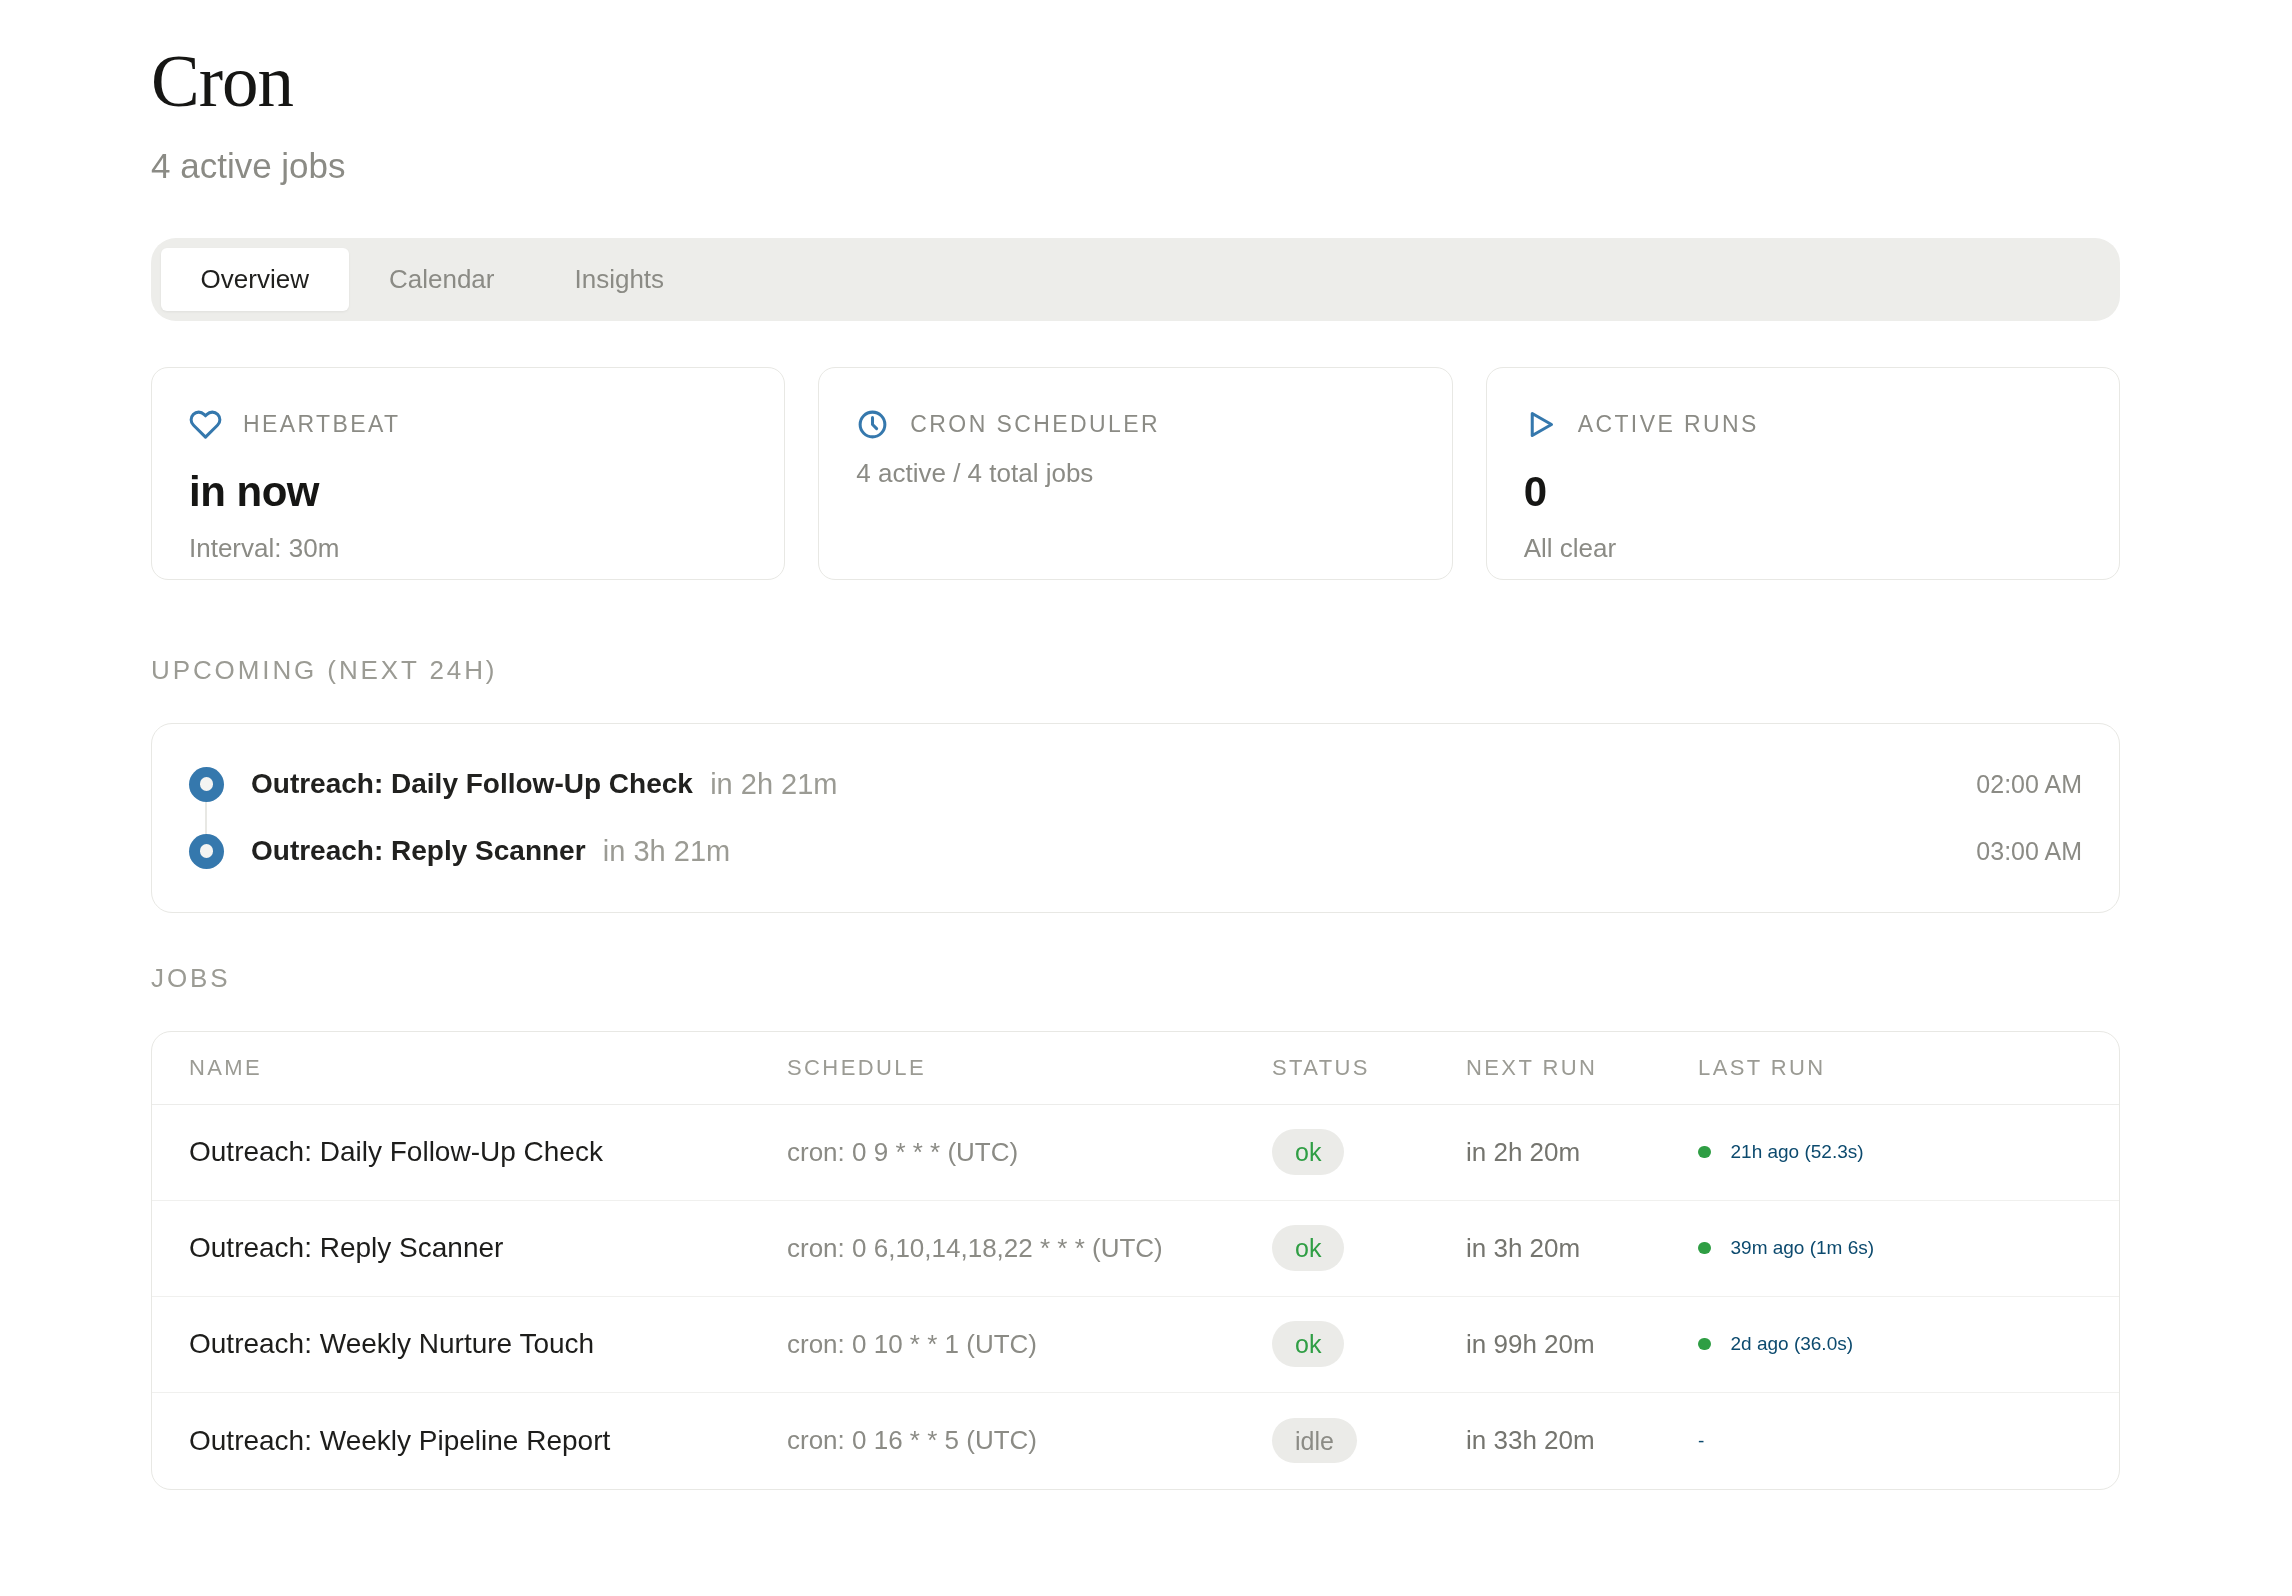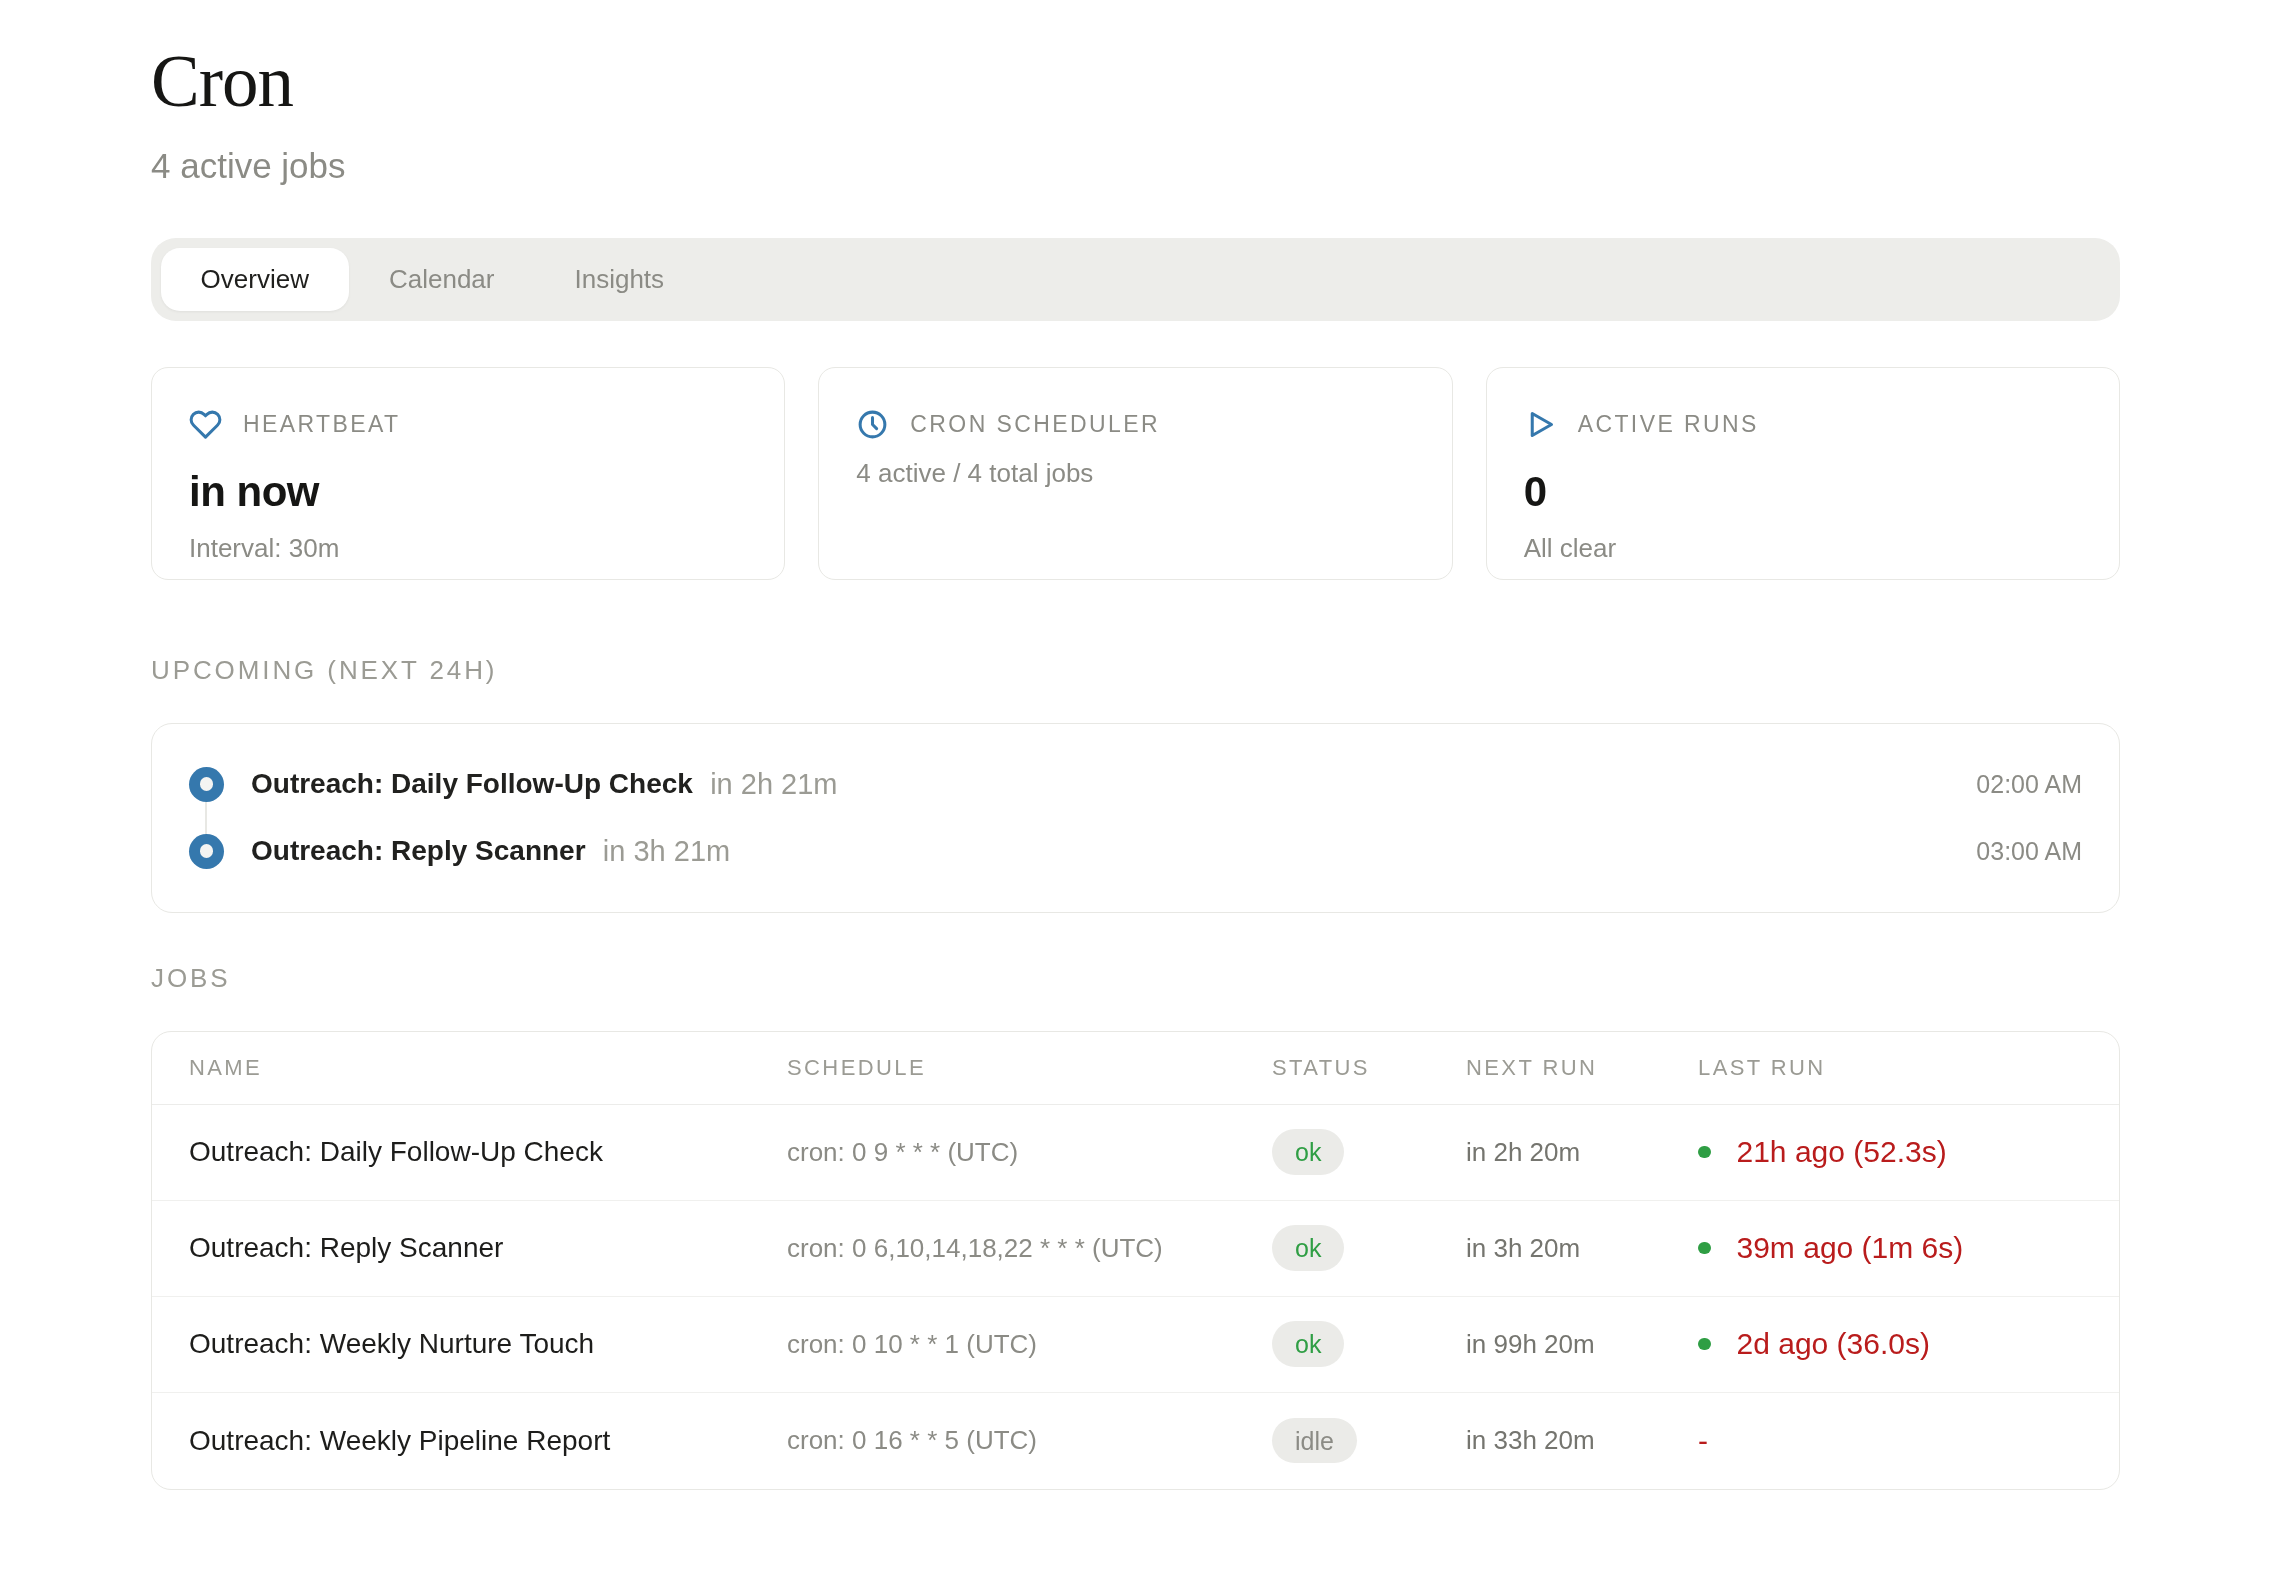--- a/index.html
+++ b/index.html
@@ -34,21 +34,21 @@
     border-radius: 25px;
     display: flex;
     align-items: center;
     padding: 9.6px;
   }
   .tab {
     height: 63px;
     padding: 0 40px;
     display: flex;
     align-items: center;
-    border-radius: 19px;
+    border-radius: 6px;
     font-size: 26px;
     color: #8b8b85;
     cursor: pointer;
   }
   .tab.active {
     background: #ffffff;
     color: #1f1f1d;
     font-weight: 500;
     box-shadow: 0 1px 2.9px rgba(0,0,0,0.06);
   }
@@ -166,21 +166,21 @@
     display: inline-block;
     padding: 7.7px 23px;
     border-radius: 960px;
     background: #ebebe8;
     font-size: 25px;
     line-height: 1.2;
   }
   .badge.ok { color: #2f9e44; }
   .badge.idle { color: #8b8b85; }
   .cell-next { font-size: 26px; color: #75756f; }
-  .cell-last { font-size: 30px; color: #b91c1c; display: flex; align-items: center; gap: 26px; }
+  .cell-last { font-size: 19px; color: #0c4a6e; display: flex; align-items: center; gap: 20px; }
   .run-dot { width: 12.5px; height: 12.5px; border-radius: 50%; background: #2f9e44; flex: 0 0 12.5px; }
 </style>
 </head>
 <body>
 
 <div class="container">
 
   <h1 class="page-title">Cron</h1>
   <div class="page-subtitle">4 active jobs</div>
 

